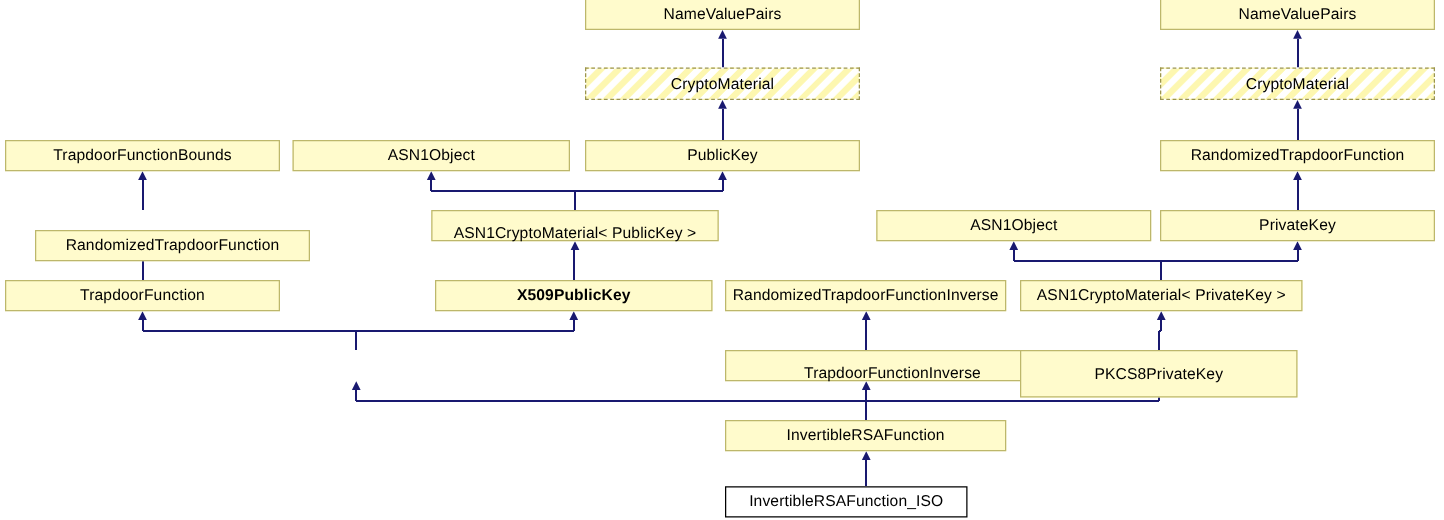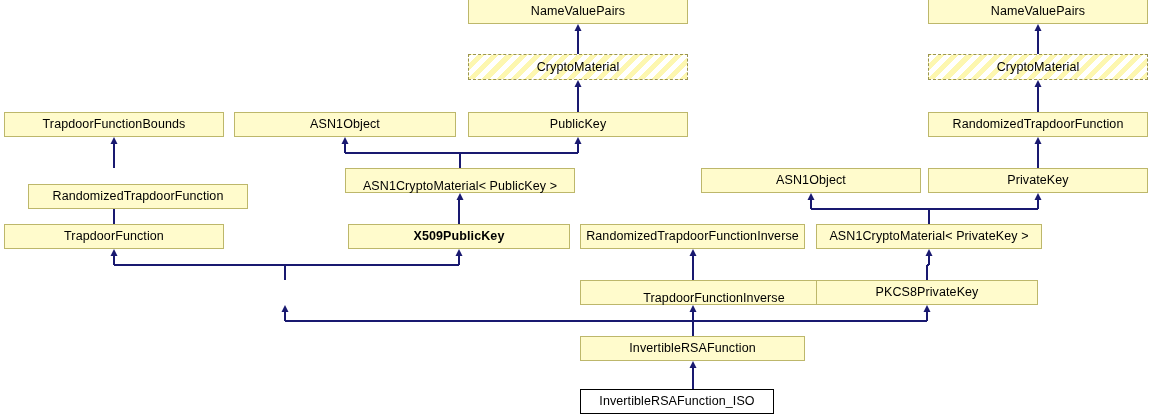--- a/index.html
+++ b/index.html
@@ -166,21 +166,21 @@
     </div>
     <div class="node cls" style="left: 580px; top: 224px; width: 225px; height: 25px;">
       <span class="label">RandomizedTrapdoorFunctionInverse</span>
     </div>
     <div class="node cls" style="left: 816px; top: 224px; width: 226px; height: 25px;">
       <span class="label">ASN1CryptoMaterial&lt; PrivateKey &gt;</span>
     </div>
     <div class="node cls" style="left: 580px; top: 280px; width: 268px; height: 25px; align-items: flex-end;">
       <span class="label">TrapdoorFunctionInverse</span>
     </div>
-    <div class="node cls" style="left: 816px; top: 280px; width: 222px; height: 25px;">
+    <div class="node cls" style="left: 816px; top: 280px; width: 222px; height: 38px;">
       <span class="label">PKCS8PrivateKey</span>
     </div>
     <div class="node cls" style="left: 580px; top: 336px; width: 225px; height: 25px;">
       <span class="label">InvertibleRSAFunction</span>
     </div>
     <div class="node focus" style="left: 580px; top: 389px; width: 194px; height: 25px;">
       <span class="label">InvertibleRSAFunction_ISO</span>
     </div>
   </div>
 

